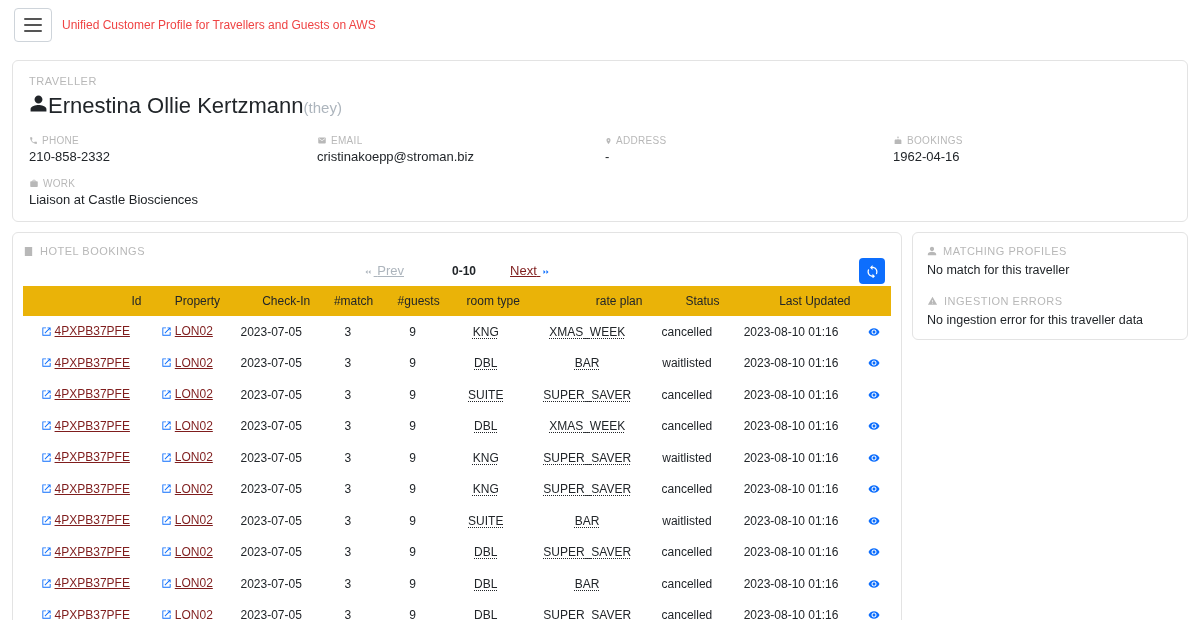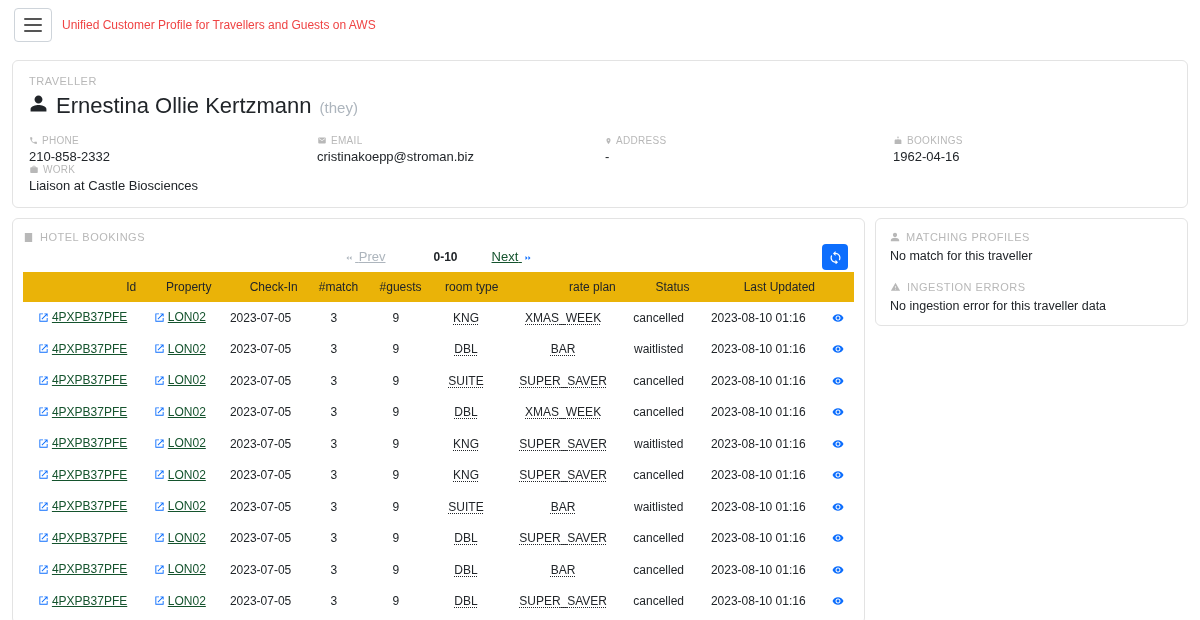--- a/index.html
+++ b/index.html
@@ -2,21 +2,21 @@
 <html><head>
 <meta charset="utf-8">
 <style>
 * { box-sizing: border-box; margin: 0; padding: 0; }
 body {
   font-family: "Helvetica Neue", Helvetica, Arial, sans-serif;
   font-size: 13px;
   color: #212529;
   background: #fff;
 }
-a { color: #14532d; }
+a { color: #7f1d1d; }
 .topbar {
   display: flex;
   align-items: center;
   padding: 8px 14px;
   gap: 10px;
 }
 .hamburger {
   width: 38px;
   height: 34px;
   border: 1px solid #ced4da;
@@ -64,21 +64,21 @@
   color: #b8b8b8;
   font-size: 11px;
   letter-spacing: 0.5px;
   display: flex;
   align-items: center;
   gap: 6px;
 }
 .traveller-name-row {
   display: flex;
   align-items: baseline;
-  gap: 8px;
+  gap: 0;
   margin-top: 6px;
 }
 .traveller-name {
   font-size: 22px;
   font-weight: 400;
 }
 .pronoun { color: #adb5bd; font-size: 15px; }
 .info-grid {
   display: flex;
   margin-top: 16px;
@@ -101,21 +101,21 @@
   gap: 10px;
   margin: 0 12px 10px;
 }
 .main-left {
   flex: 1;
   border: 1px solid #e3e3e3;
   border-radius: 6px;
   padding: 12px 10px 6px;
 }
 .main-right {
-  width: 313px;
+  width: 276px;
   border: 1px solid #e3e3e3;
   border-radius: 6px;
   padding: 12px 14px;
   align-self: flex-start;
 }
 .pager-row {
   display: flex;
   align-items: center;
   justify-content: center;
   gap: 34px;
@@ -216,21 +216,21 @@
     <div class="info-col">
       <div class="info-label">
         <svg width="10" height="9" viewBox="0 0 24 24" fill="#b8b8b8">
             <path d="M12 6c1.1 0 2-.9 2-2 0-.4-.1-.7-.3-1L12 0l-1.7 3c-.2.3-.3.6-.3 1 0 1.1.9 2 2 2zm6 3h-5V7h-2v2H6c-1.7 0-3 1.3-3 3v9h18v-9c0-1.7-1.3-3-3-3z"></path>
           </svg>
         <span>BOOKINGS</span>
       </div>
       <div class="info-val">1962-04-16</div>
     </div>
   </div>
-  <div style="">
+  <div style="margin-top:14px">
     <div class="info-label">
       <svg width="10" height="9" viewBox="0 0 24 24" fill="#b8b8b8">
           <path d="M20 6h-4V4c0-1.1-.9-2-2-2h-4c-1.1 0-2 .9-2 2v2H4c-1.1 0-2 .9-2 2v11c0 1.1.9 2 2 2h16c1.1 0 2-.9 2-2V8c0-1.1-.9-2-2-2zM10 4h4v2h-4V4z"></path>
         </svg>
       <span>WORK</span>
     </div>
     <div class="info-val">Liaison at Castle Biosciences</div>
   </div>
 </div>
 

